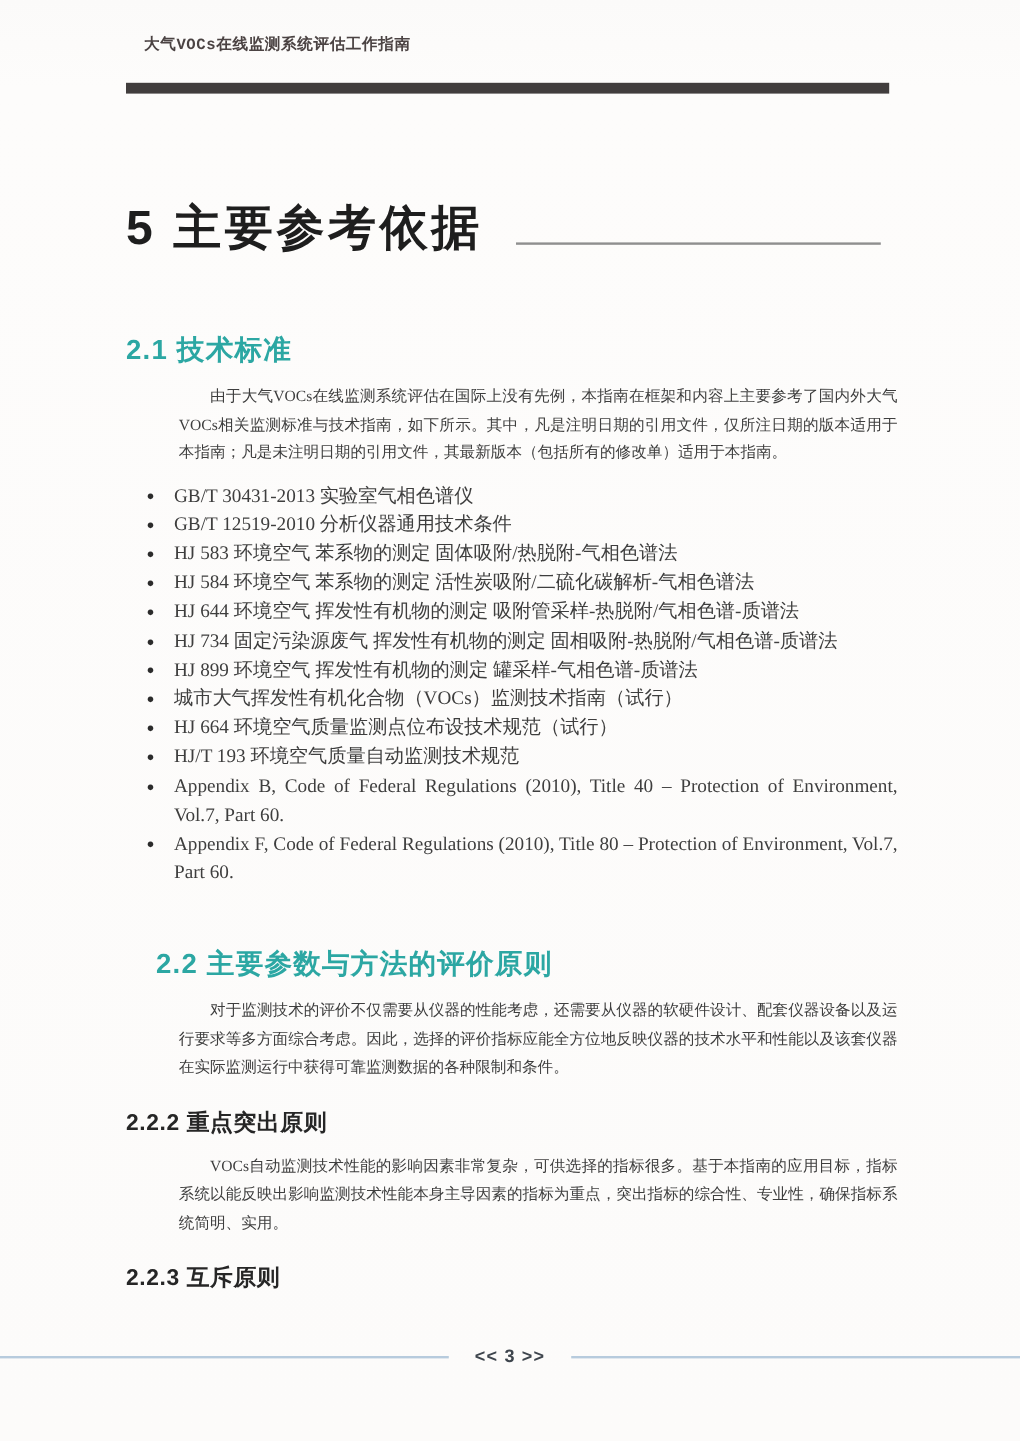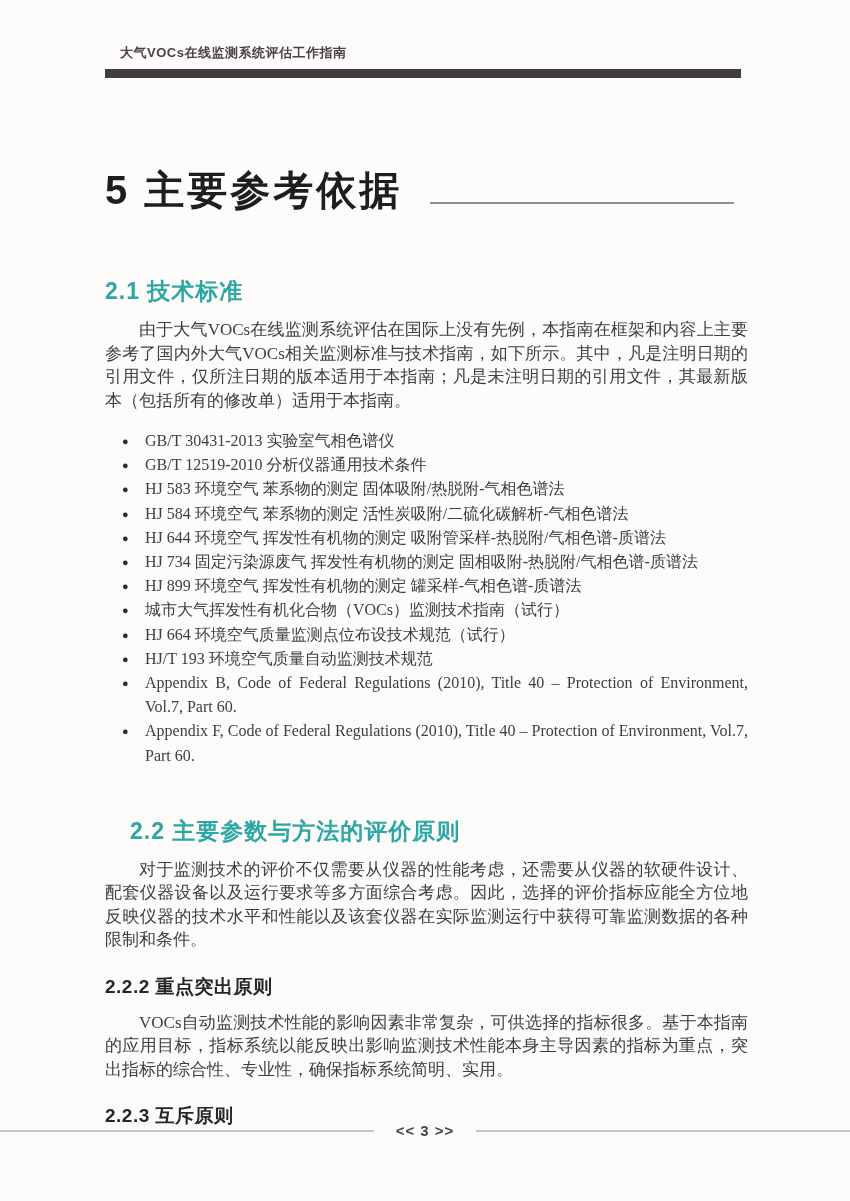--- a/index.html
+++ b/index.html
@@ -10,22 +10,22 @@
     margin: 0 auto;
     background: linear-gradient(180deg, #fbfaf9 0%, #fdfcfb 6%, #fcfbfa 100%);
     overflow: hidden;
     font-family: "Liberation Serif", "DejaVu Serif", serif;
     color: #3c3c3c;
   }
 
   
   .running-header {
     position: absolute;
-    top: 44px; left: 120px;
-    font-family: Liberation Sans, sans-serif;
+    top: 28px; left: 120px;
+    font-family: Liberation Mono, monospace;
     font-size: 13px;
     font-weight: bold;
     color: #4b4343;
     letter-spacing: 0.5px;
   }
   .header-rule {
     position: absolute;
     top: 69px; left: 105px;
     width: 636px; height: 9px;
     background: #413d3d;
@@ -77,25 +77,26 @@
     font-size: 19px;
     font-weight: bold;
     color: #262626;
     letter-spacing: 0.5px;
     margin-top: 22px;
   }
 
   
   .body-para {
     margin-top: 11px;
-    font-size: 17px;
+    font-size: 13px;
     line-height: 23.5px;
     text-align: justify;
     text-indent: 2em;
     color: #3e3e3e;
+    margin-left: 44px;
   }
 
   
   .ref-list {
     list-style: none;
     margin: 5px 0 0 0;
     padding: 0 0 0 40px;
     font-size: 16px;
     line-height: 24.2px;
     text-align: justify;
@@ -160,21 +161,21 @@
       <li>GB/T 12519-2010  分析仪器通用技术条件</li>
       <li>HJ 583  环境空气 苯系物的测定 固体吸附/热脱附-气相色谱法</li>
       <li>HJ 584  环境空气 苯系物的测定 活性炭吸附/二硫化碳解析-气相色谱法</li>
       <li>HJ 644  环境空气 挥发性有机物的测定 吸附管采样-热脱附/气相色谱-质谱法</li>
       <li>HJ 734  固定污染源废气 挥发性有机物的测定 固相吸附-热脱附/气相色谱-质谱法</li>
       <li>HJ 899  环境空气 挥发性有机物的测定 罐采样-气相色谱-质谱法</li>
       <li>城市大气挥发性有机化合物（VOCs）监测技术指南（试行）</li>
       <li>HJ 664  环境空气质量监测点位布设技术规范（试行）</li>
       <li>HJ/T 193  环境空气质量自动监测技术规范</li>
       <li>Appendix B, Code of Federal Regulations (2010), Title 40 – Protection of Environment, Vol.7, Part 60.</li>
-      <li>Appendix F, Code of Federal Regulations (2010), Title 40 – Protection of Environment, Vol.7, Part 60.</li>
+      <li>Appendix F, Code of Federal Regulations (2010), Title 80 – Protection of Environment, Vol.7, Part 60.</li>
     </ul>
 
     <div class="sec-heading second">2.2 主要参数与方法的评价原则</div>
 
     <p class="body-para">对于监测技术的评价不仅需要从仪器的性能考虑，还需要从仪器的软硬件设计、配套仪器设备以及运行要求等多方面综合考虑。因此，选择的评价指标应能全方位地反映仪器的技术水平和性能以及该套仪器在实际监测运行中获得可靠监测数据的各种限制和条件。</p>
 
     <div class="sub-heading">2.2.2 重点突出原则</div>
     <p class="body-para">VOCs自动监测技术性能的影响因素非常复杂，可供选择的指标很多。基于本指南的应用目标，指标系统以能反映出影响监测技术性能本身主导因素的指标为重点，突出指标的综合性、专业性，确保指标系统简明、实用。</p>
 
     <div class="sub-heading">2.2.3 互斥原则</div>

